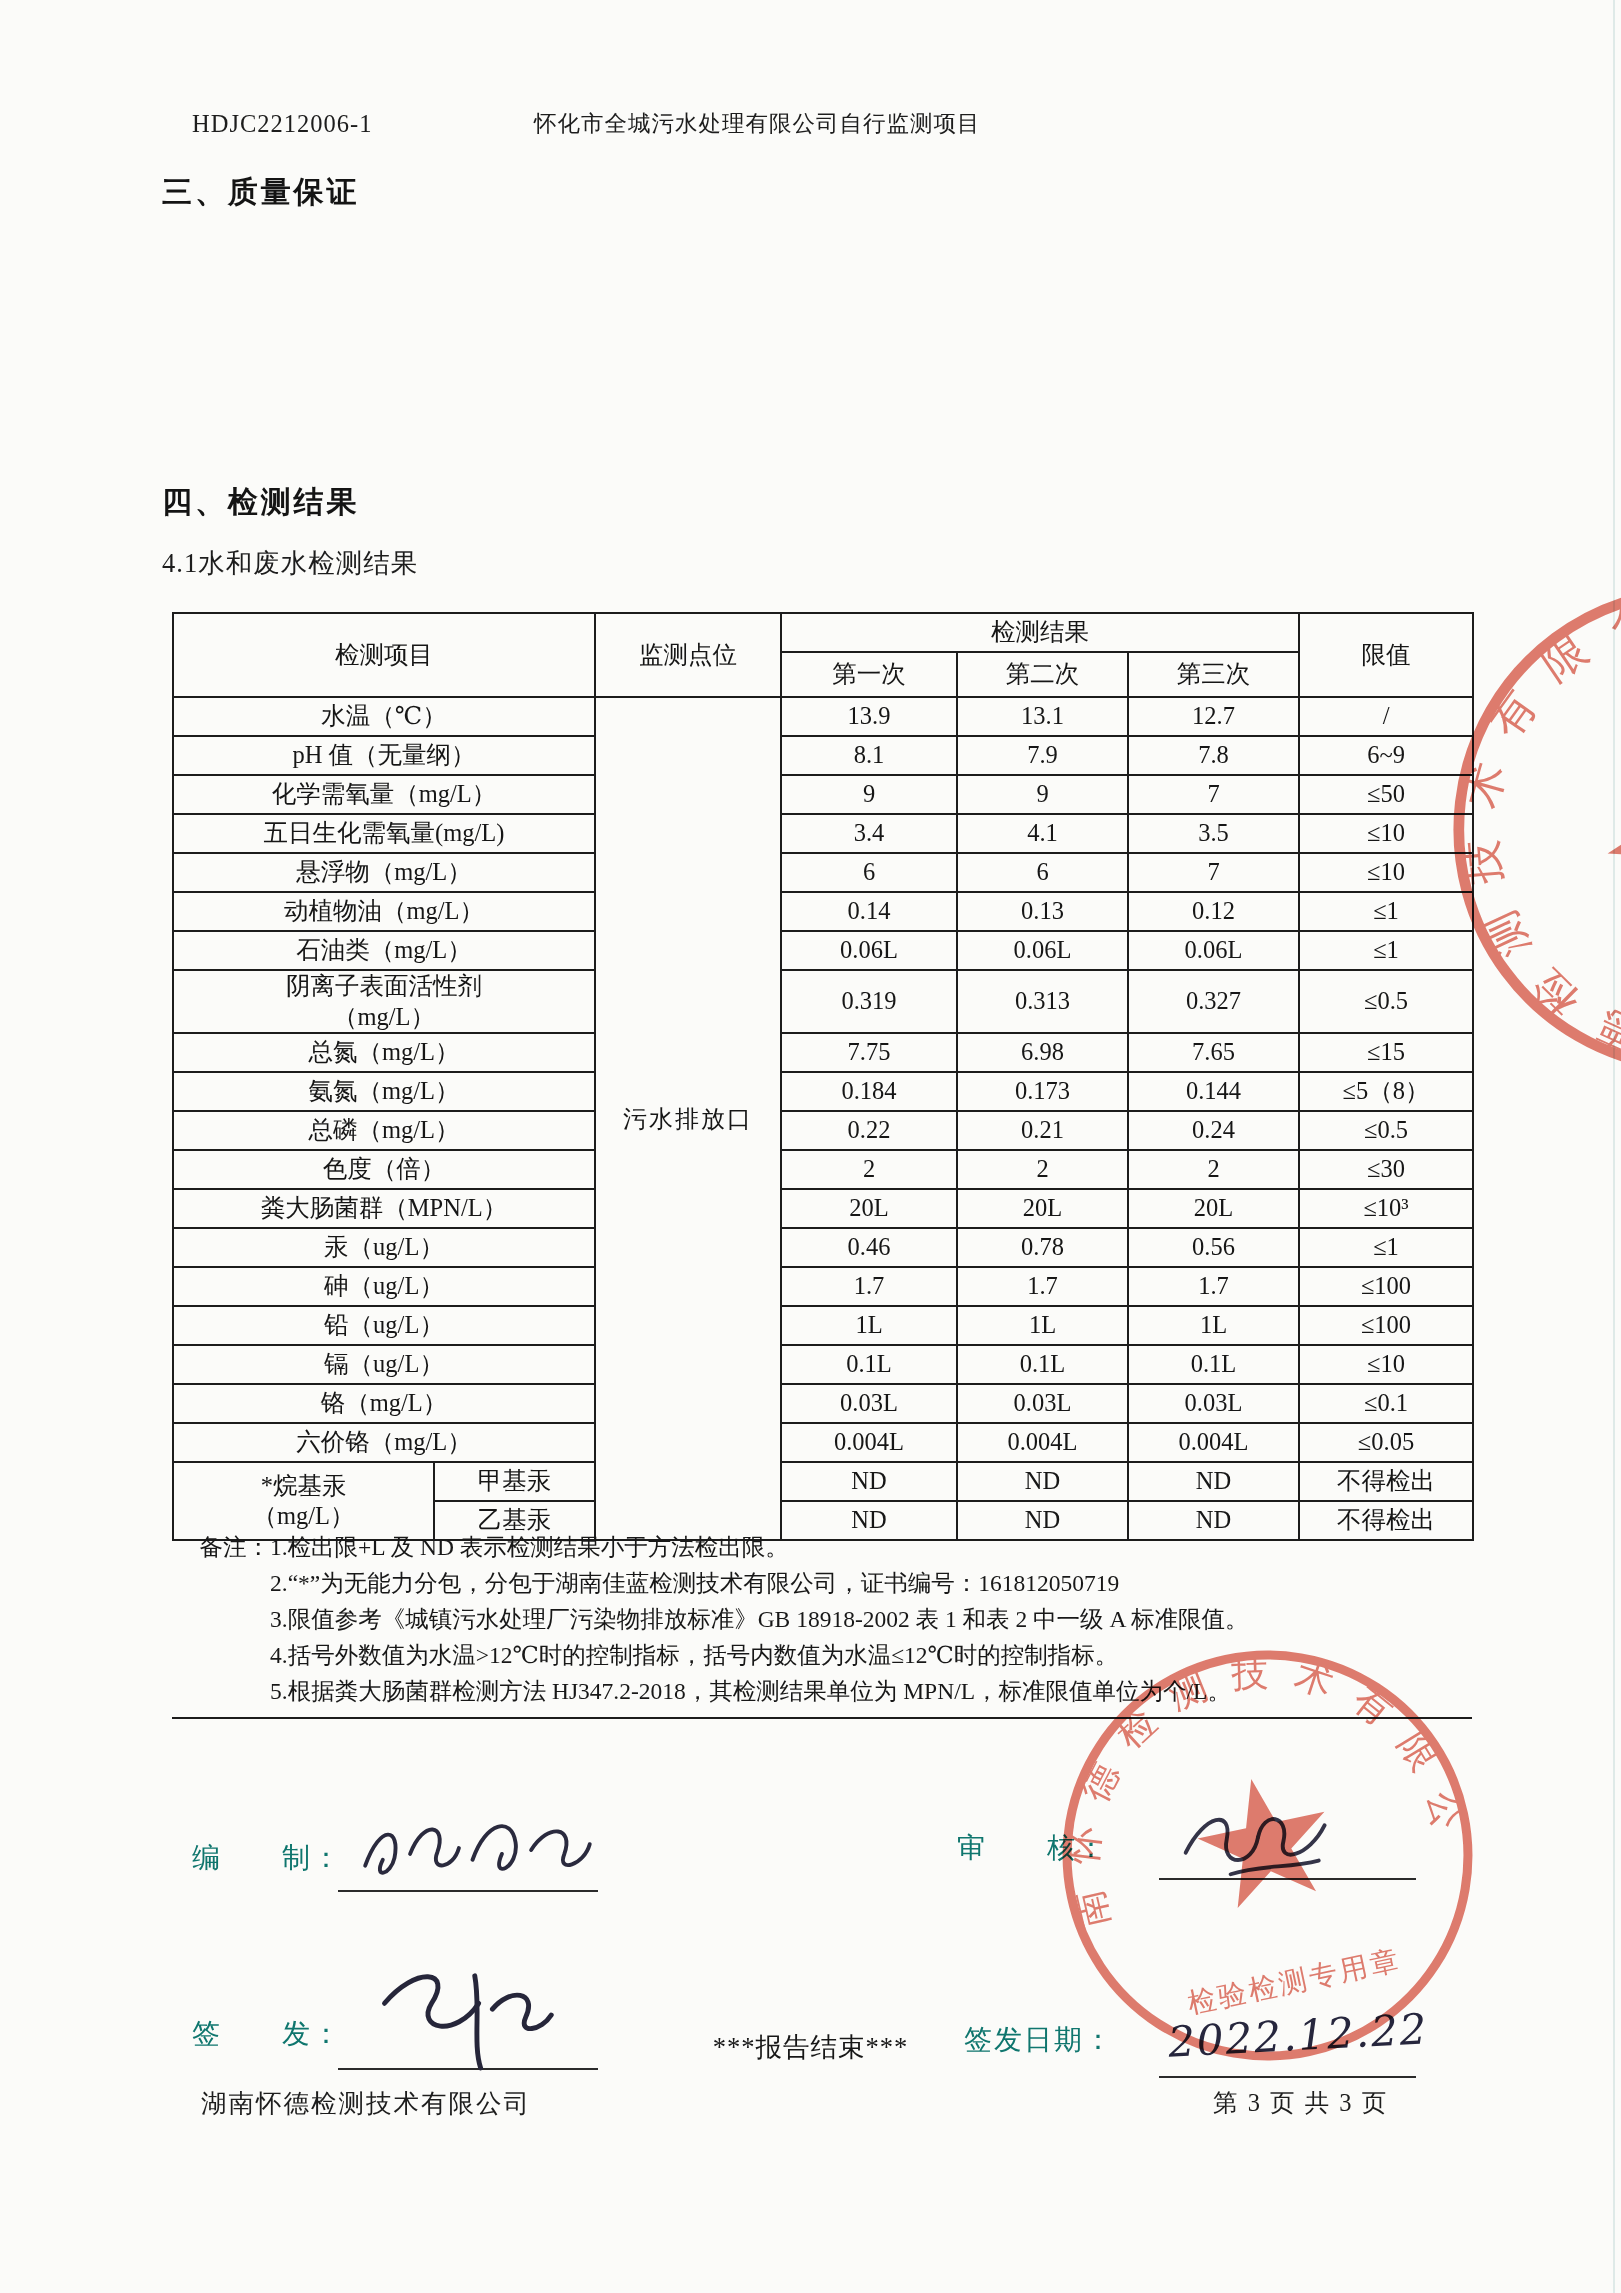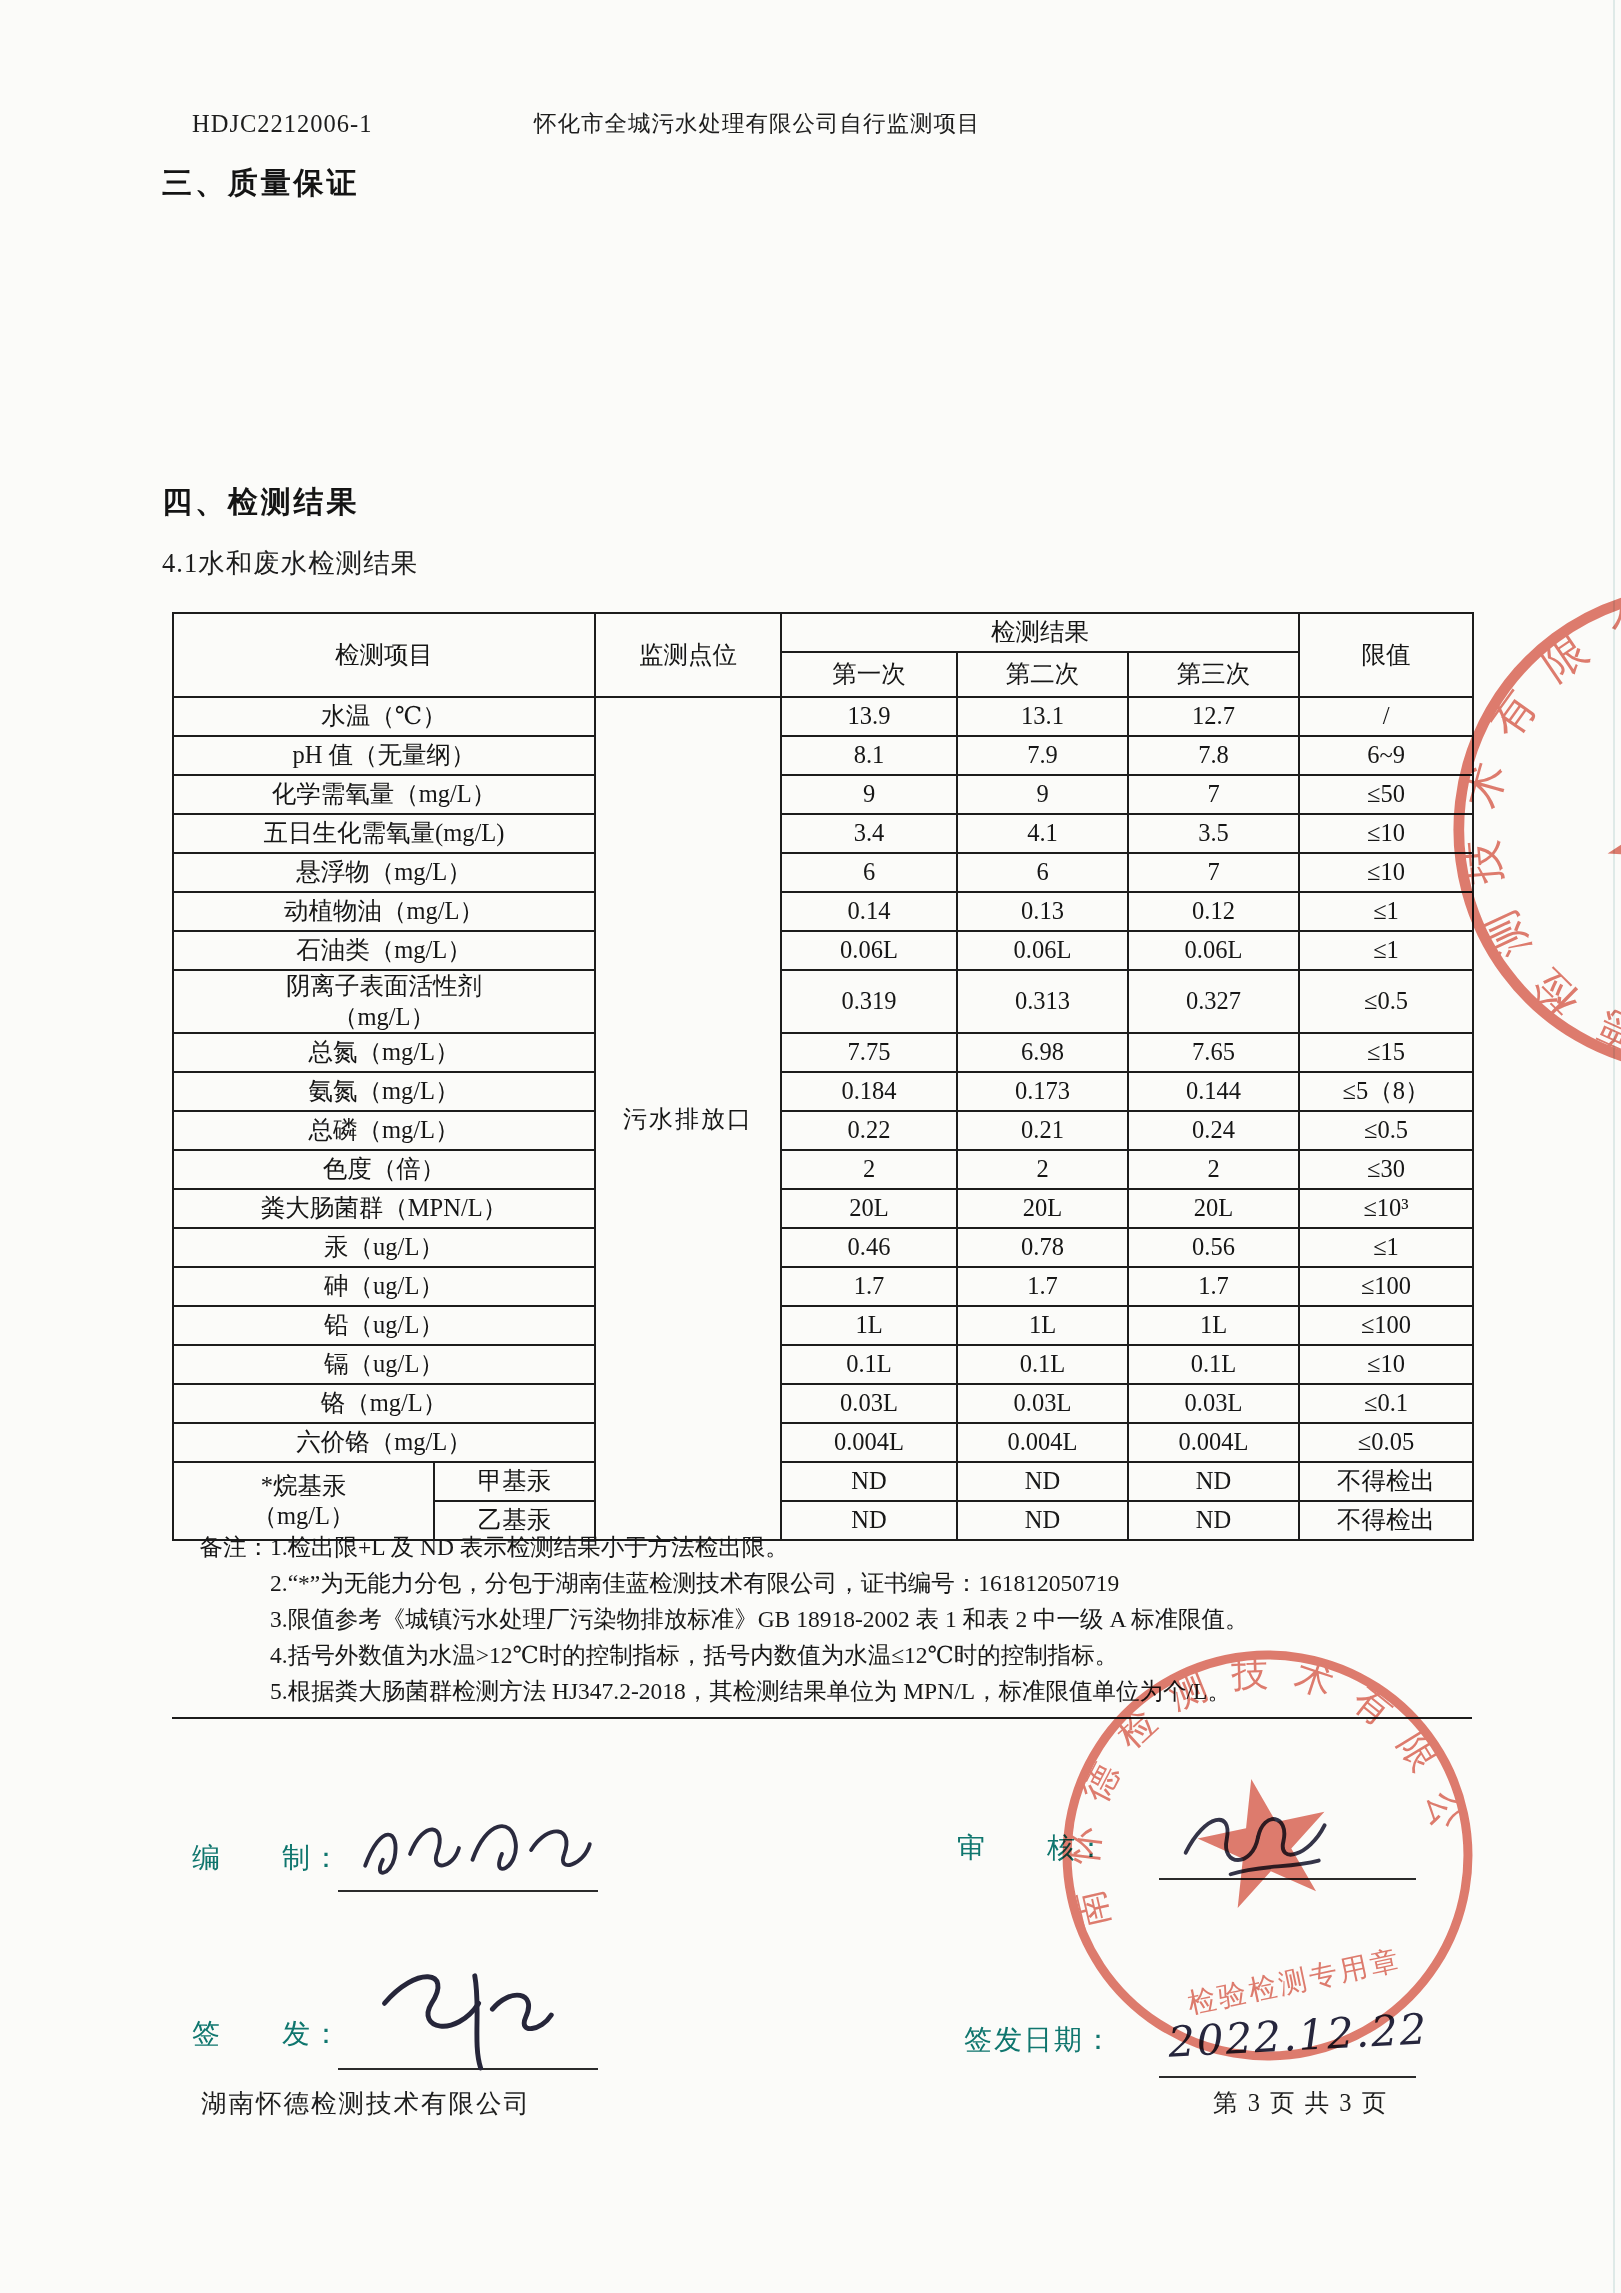--- a/index.html
+++ b/index.html
@@ -12,21 +12,21 @@
   }
   .scan-edge{position:absolute;right:5.9px;top:0;width:2px;height:100%;background:#d8e6e4;opacity:.8;}
 
   
   .doc-no{position:absolute;left:192px;top:110px;font-size:24.5px;letter-spacing:1px;}
   .doc-title{position:absolute;left:534px;top:108px;font-size:22.5px;letter-spacing:1px;}
 
   
   .h-sec{position:absolute;left:162px;font-family:"Liberation Sans","DejaVu Sans",sans-serif;
          font-weight:bold;font-size:30px;letter-spacing:2.9px;color:#141414;}
-  #sec3-title{top:163px;}
+  #sec3-title{top:172px;}
   #sec4-title{top:482px;}
   .sub-title{position:absolute;left:162px;top:545px;font-size:26.5px;letter-spacing:1px;}
 
   
   .paras{position:absolute;left:162px;top:233px;width:1306px;font-size:24.5px;line-height:48px;
          text-align:justify;color:#181818;}
   .paras p{margin:0;}
 
   
   .table-wrap{position:absolute;left:172px;top:612px;width:1547px;}
@@ -321,16 +321,17 @@
         <path id="arcSide" d="M 70 288 A 170 170 0 1 1 390 288" fill="none"></path>
       </defs>
     <circle cx="230" cy="230" r="200" fill="none" stroke="#dd6a5b" stroke-width="9"></circle>
     <polygon points="230,152 245.3,199 294.7,199 254.7,228 270,275 230,246 190,275 205.3,228 165.3,199 214.7,199" fill="#dd6a5b"></polygon>
     <text font-family="Liberation Sans, DejaVu Sans, sans-serif" font-size="37" fill="#dd6a5b" letter-spacing="23">
       <textPath href="#arcSide" startOffset="50%" text-anchor="middle">湖南怀德检测技术有限公司</textPath>
     </text>
     <text x="230" y="368" text-anchor="middle" font-family="Liberation Sans, DejaVu Sans, sans-serif" font-size="28" letter-spacing="3" fill="#dd6a5b">检验检测专用章</text>
   </svg>
 
+  <div class="end-mark">***报告结束***</div>
   <div class="foot-company">湖南怀德检测技术有限公司</div>
   <div class="foot-page">第 3 页 共 3 页</div>
 </div>
 
 
 </body></html>

